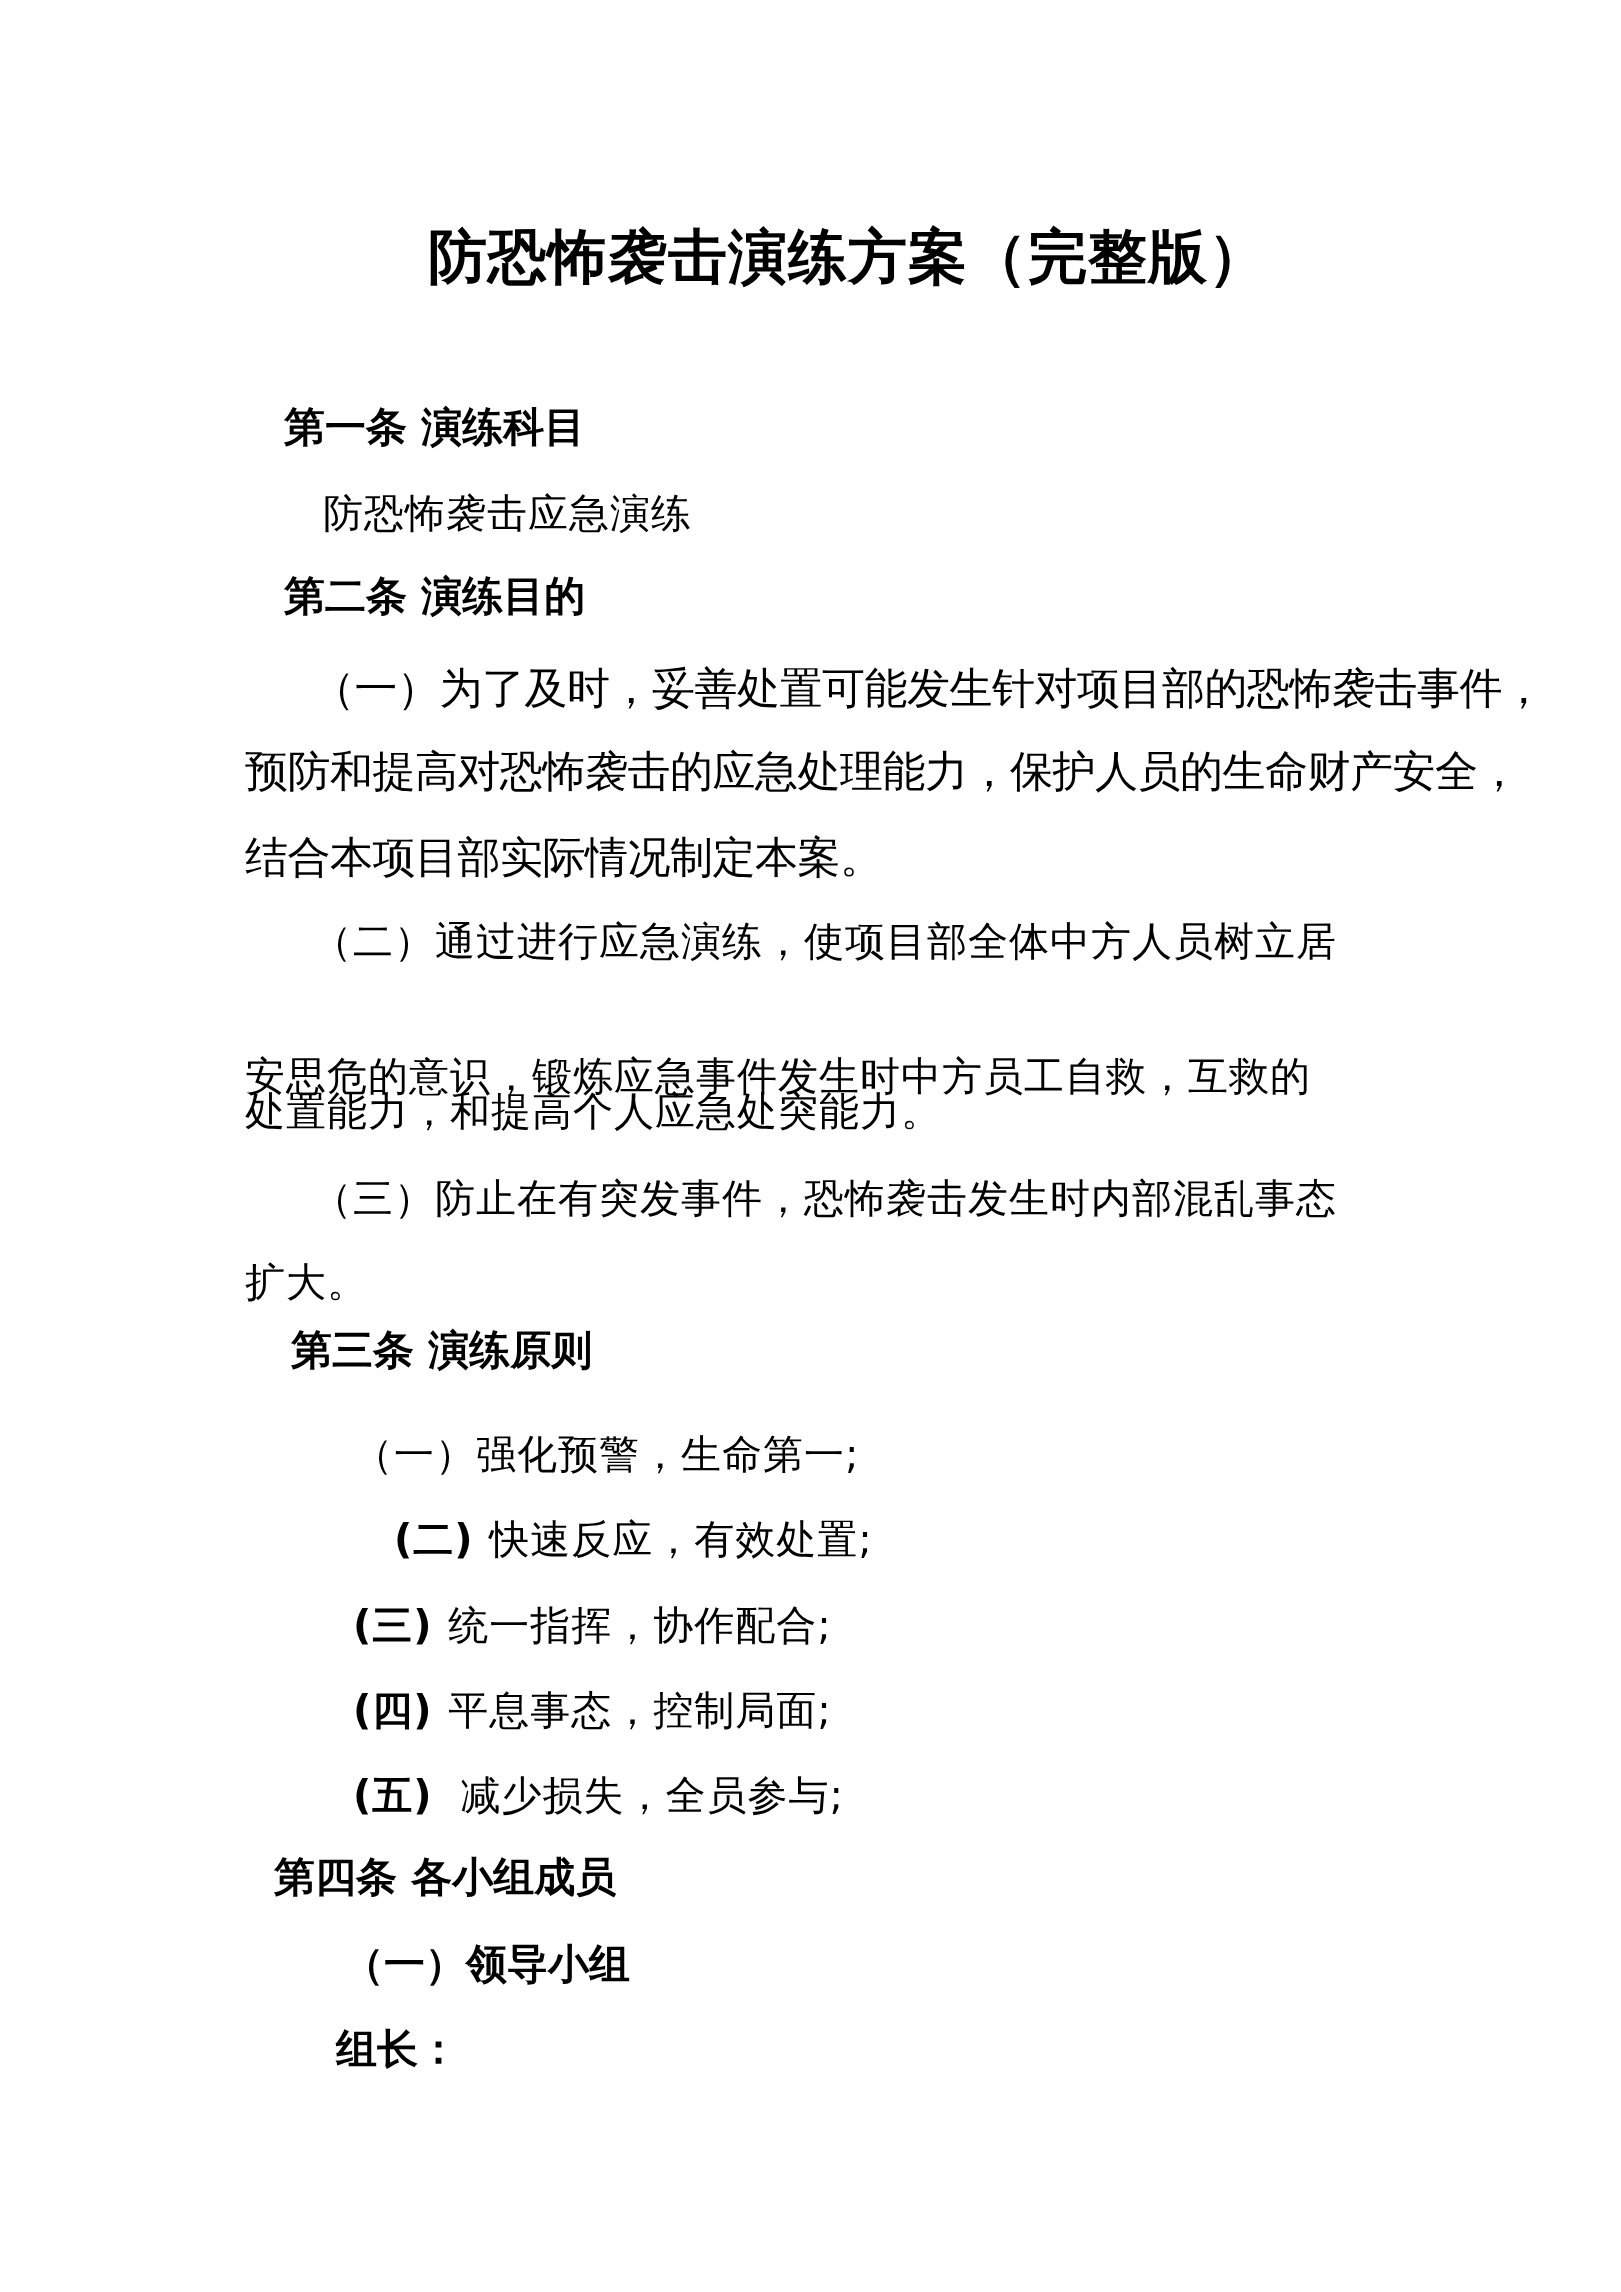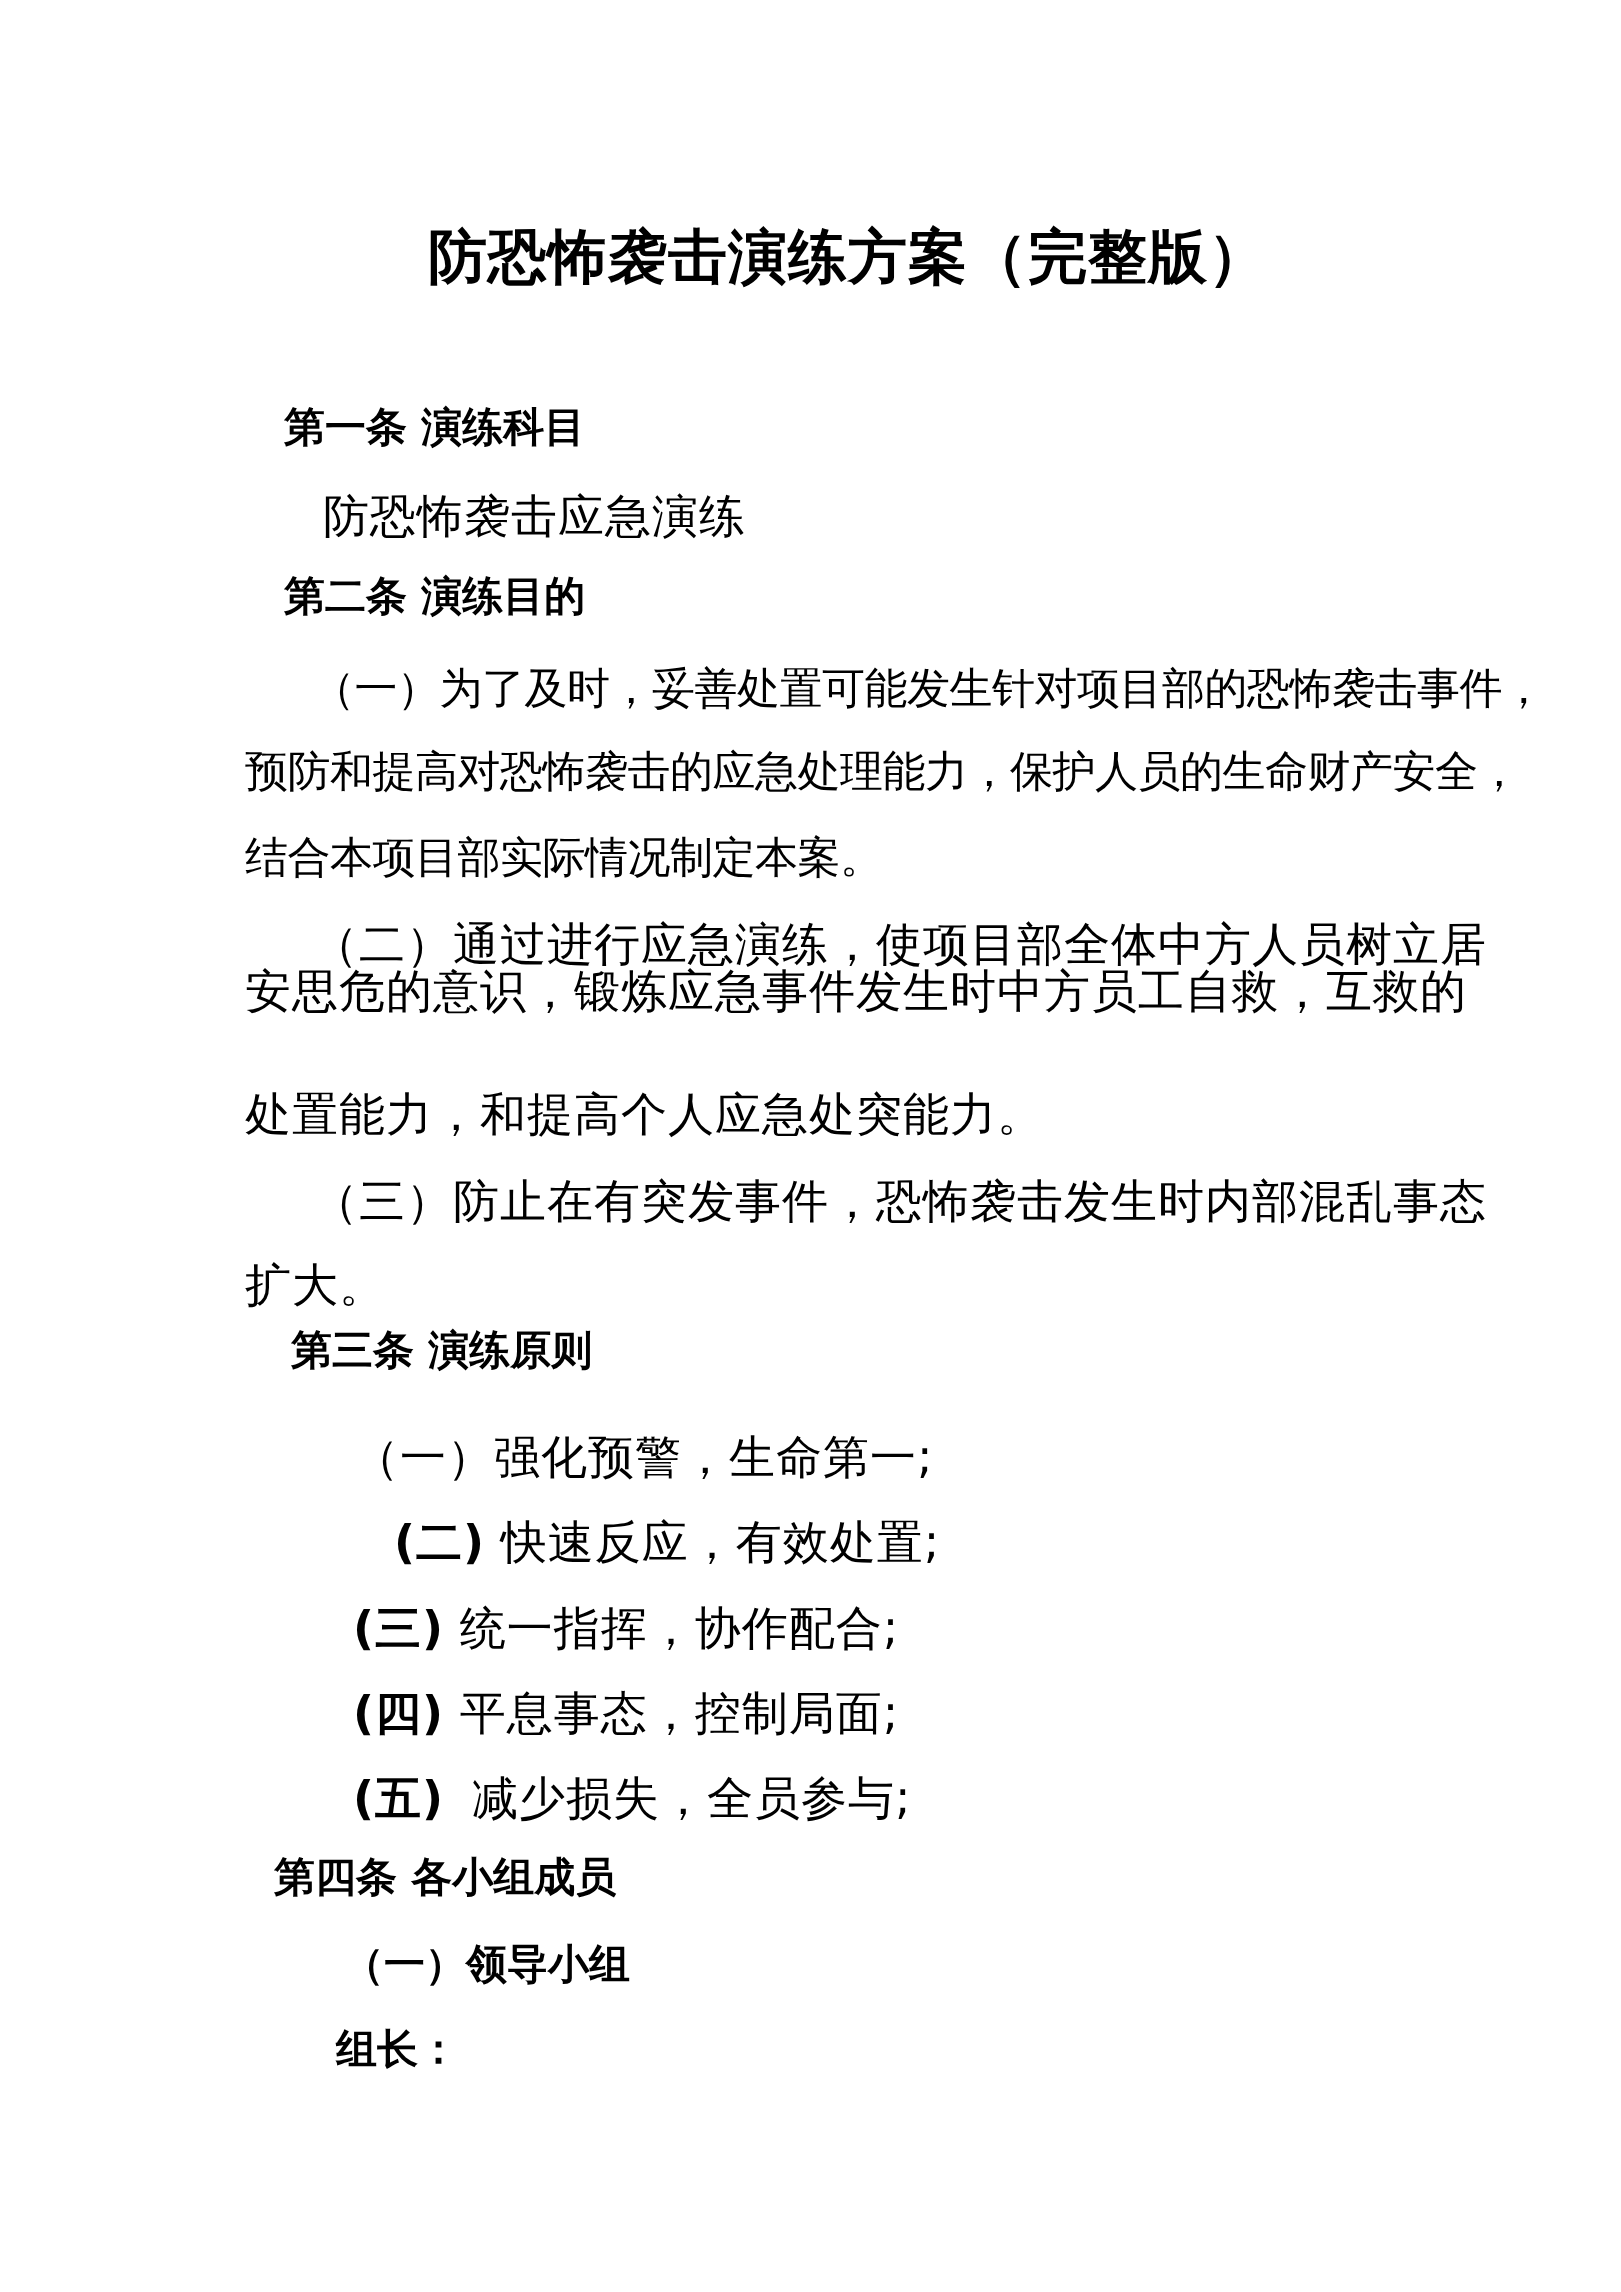--- a/index.html
+++ b/index.html
@@ -1,41 +1,41 @@
 <!DOCTYPE html>
 <html><head>
   <meta charset="utf-8">
   <style>
     html, body { margin: 0; padding: 0; background: #ffffff; }
     body { width: 1621px; height: 2293px; position: relative; overflow: hidden;
            font-family: "DejaVu Sans", "Liberation Sans", sans-serif; color: #000; }
     .line { position: absolute; white-space: nowrap; line-height: 1; }
     .title { font-size: 59px; font-weight: bold; left: 428px; top: 227px; letter-spacing: 1px; }
     .heading { font-size: 41px; font-weight: bold; }
-    .body-lg { font-size: 46px; letter-spacing: 1px; }
+    .body-lg { font-size: 40px; letter-spacing: 1px; }
     .body-sm { font-size: 43px; letter-spacing: -0.5px; }
     .marker-bold { font-weight: bold; }
   </style>
 </head>
 <body>
 
 <div>
   <div class="line title">防恐怖袭击演练方案（完整版）</div>
 
   <div class="line heading" style="left:284px; top:407px;">第一条  演练科目</div>
   <div class="line body-lg" style="left:323px; top:493px;">防恐怖袭击应急演练</div>
 
   <div class="line heading" style="left:284px; top:576px;">第二条  演练目的</div>
 
   <div class="line body-sm" style="left:312px; top:667px;">（一）为了及时，妥善处置可能发生针对项目部的恐怖袭击事件，</div>
   <div class="line body-sm" style="left:245px; top:750px;">预防和提高对恐怖袭击的应急处理能力，保护人员的生命财产安全，</div>
   <div class="line body-sm" style="left:245px; top:836px;">结合本项目部实际情况制定本案。</div>
 
   <div class="line body-lg" style="left:312px; top:921px;">（二）通过进行应急演练，使项目部全体中方人员树立居</div>
-  <div class="line body-lg" style="left:245px; top:968px;text-align:right;">安思危的意识，锻炼应急事件发生时中方员工自救，互救的</div>
+  <div class="line body-lg" style="left:245px; top:1056px;text-align:right;">安思危的意识，锻炼应急事件发生时中方员工自救，互救的</div>
   <div class="line body-lg" style="left:245px; top:1091px;">处置能力，和提高个人应急处突能力。</div>
 
   <div class="line body-lg" style="left:312px; top:1178px;">（三）防止在有突发事件，恐怖袭击发生时内部混乱事态</div>
   <div class="line body-lg" style="left:245px; top:1262px;">扩大。</div>
 
   <div class="line heading" style="left:291px; top:1316px;margin-top:14px;">第三条  演练原则</div>
 
   <div class="line body-lg" style="left:353px; top:1434px;">
     <span>（一）</span><span>强化预警，生命第一;</span>
   </div>

